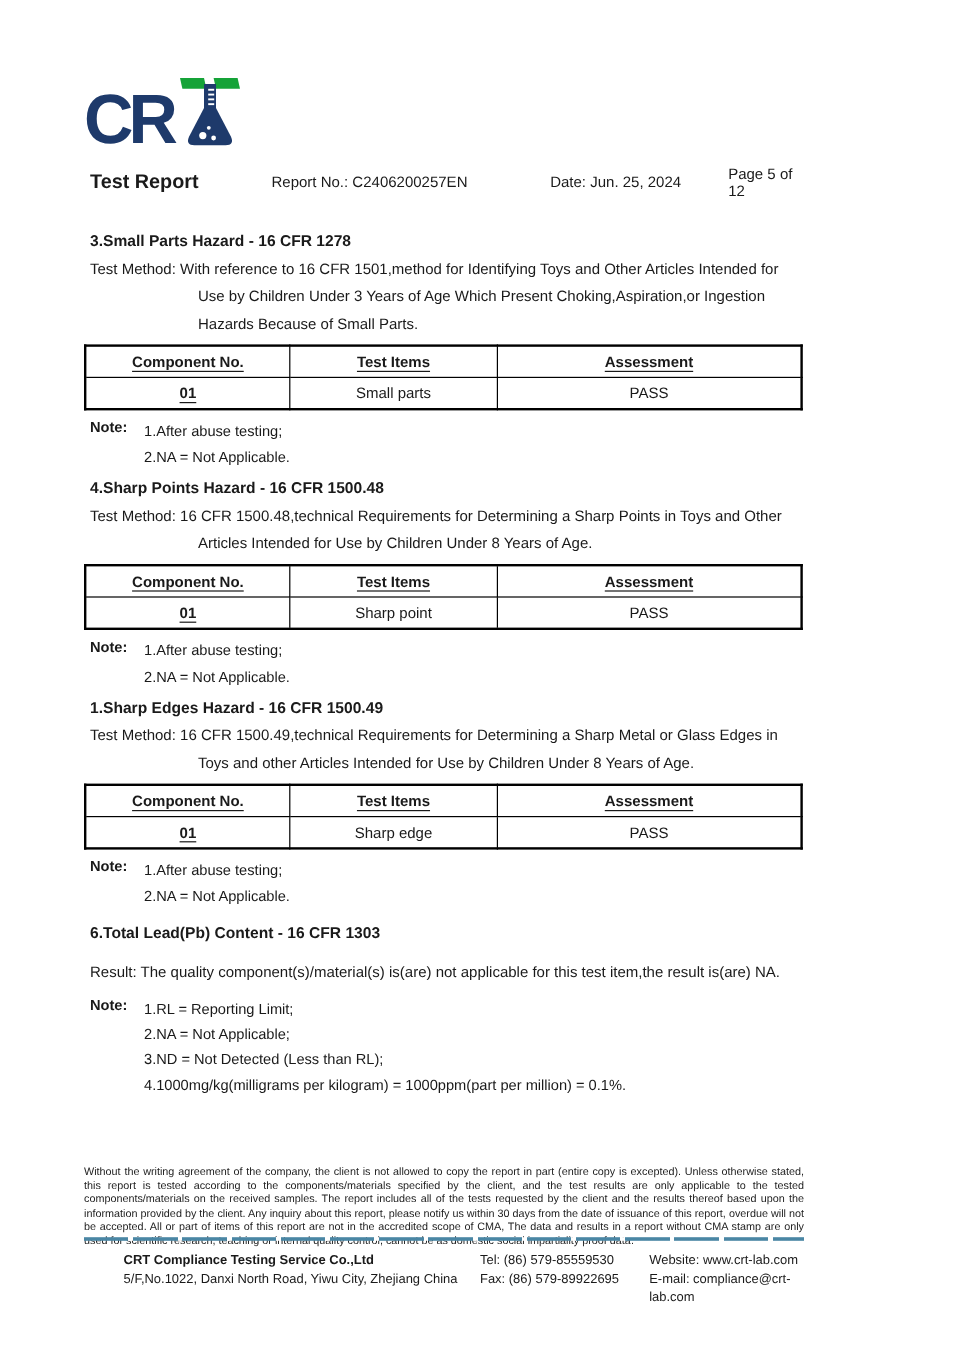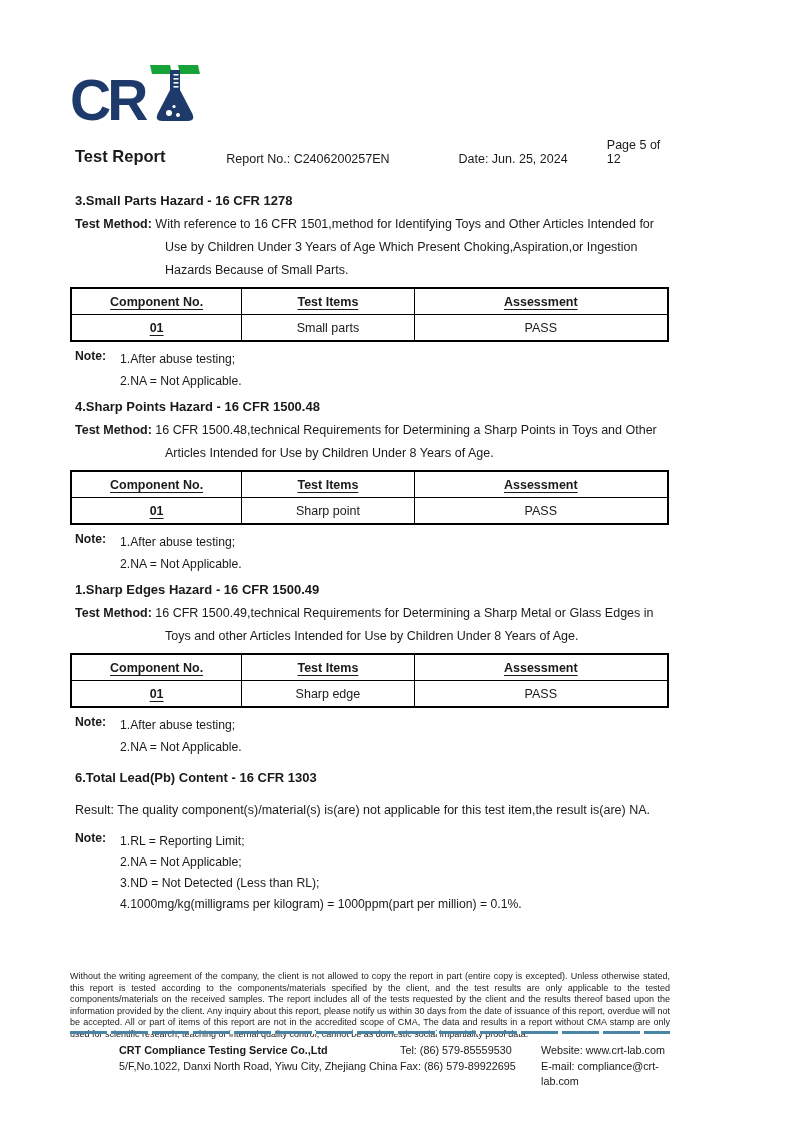--- a/index.html
+++ b/index.html
@@ -19,30 +19,30 @@
   }
   
   .logo{position:absolute;left:70px;top:62px;display:flex;align-items:flex-end;}
   .logo-cr{
     font-size:57px;font-weight:bold;color:var(--navy);
     letter-spacing:-4px;line-height:0.85;
     transform:scaleY(1.02);
   }
   .logo-flask{margin-left:4px;display:block;}
   
-  .doc-header{position:absolute;left:75px;right:60px;top:138px;display:flex;align-items:flex-end;}
+  .doc-header{position:absolute;left:75px;right:60px;top:138px;display:flex;align-items:center;}
   .doc-title{font-size:16.5px;font-weight:bold;width:155px;}
   .doc-repno{font-size:12.5px;width:238px;}
   .doc-date{font-size:12.5px;width:152px;}
   .doc-page{font-size:12.5px;}
   
   .section{position:absolute;left:70px;right:67px;}
   .sec-heading{font-size:13px;font-weight:bold;margin:0 0 3px 5px;line-height:18px;}
   .method-line{font-size:12.5px;line-height:23px;margin-left:5px;}
-  .method-label{font-weight:bold;}
+  .method-label{font-weight:normal;}
   .method-cont{padding-left:90px;}
   table.result-table{
     width:100%;border-collapse:collapse;margin-top:5px;
     border:2px solid #000;table-layout:fixed;
   }
   table.result-table td,table.result-table th{
     border:1px solid #000;height:25px;text-align:center;
     font-size:12.5px;padding:0 7px;vertical-align:middle;
   }
   table.result-table th{font-weight:bold;}
@@ -58,21 +58,21 @@
   
   .disclaimer{
     position:absolute;left:70px;right:66px;top:971px;
     font-size:9px;line-height:11.6px;text-align:justify;color:#222;
   }
   .footer-divider{
     position:absolute;left:70px;right:66px;top:1031px;height:3px;
     background:repeating-linear-gradient(90deg,var(--divider) 0 37px,#ffffff 37px 41px);
   }
   .footer{position:absolute;left:70px;right:66px;top:1043px;height:42px;font-size:10.8px;}
-  .footer .col-company{position:absolute;left:49px;top:0;}
+  .footer .col-company{position:absolute;left:33px;top:0;}
   .footer .col-telfax{position:absolute;left:330px;top:0;}
   .footer .col-web{position:absolute;left:471px;top:0;}
   .footer div div{line-height:15.5px;}
   .company-name{font-weight:bold;}
 </style>
 </head>
 <body>
 
 <div class="page">
 

